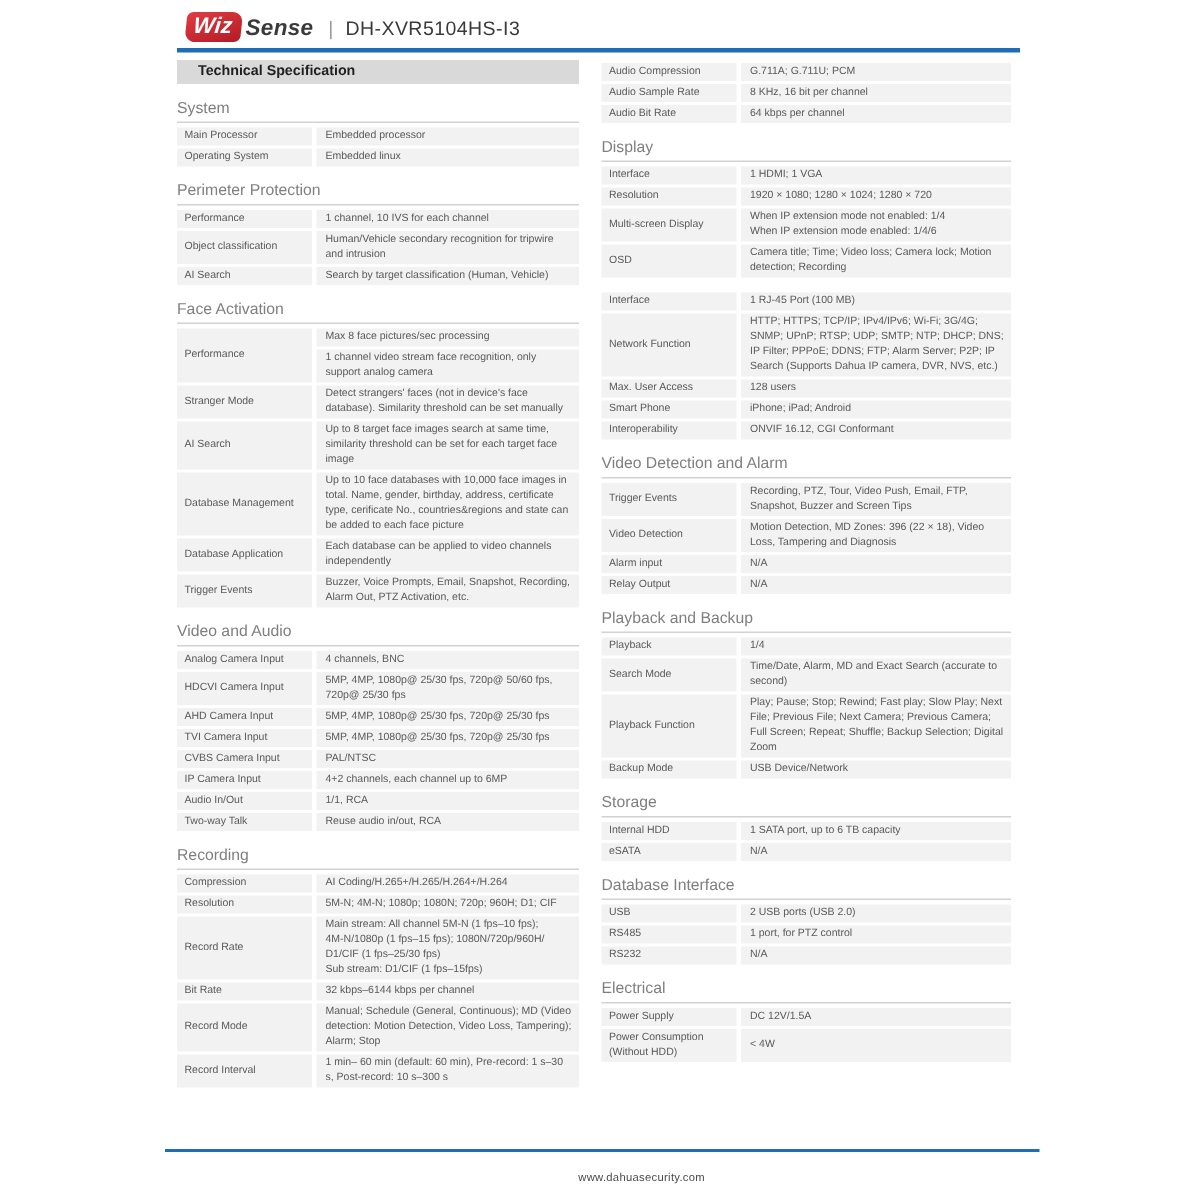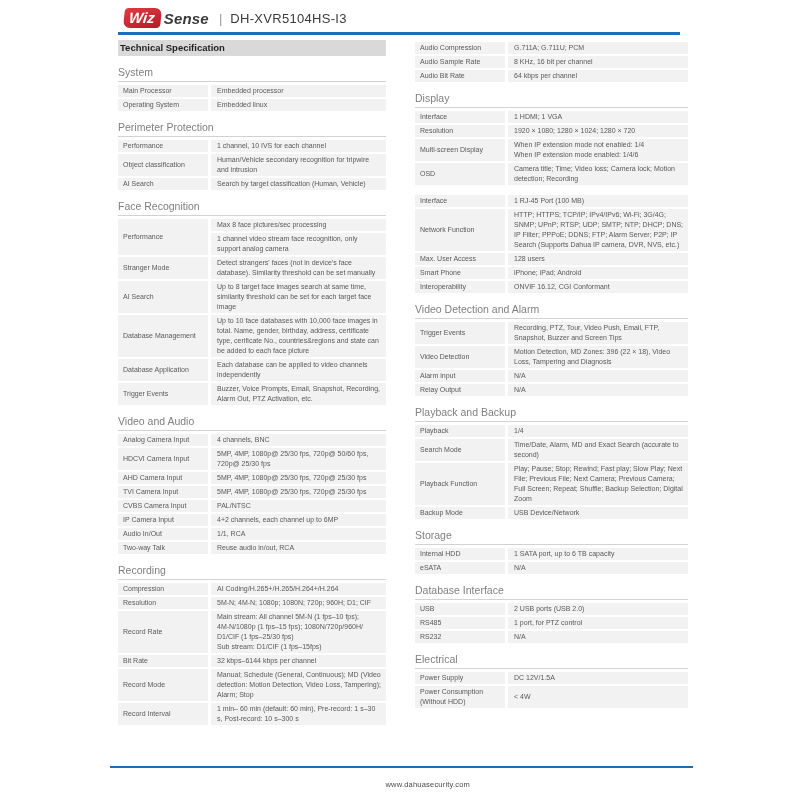--- a/index.html
+++ b/index.html
@@ -12,24 +12,24 @@
               font-weight:bold; font-style:italic; font-size:15px; line-height:15px;
               padding:2px 6px 3px 5px; border-radius:4px 7px 4px 7px; transform:skewX(-6deg); }
   .logo-sense { color:#3a3a3a; font-weight:bold; font-style:italic; font-size:15px; margin-left:3px; letter-spacing:0.2px; }
   .brand-divider { color:#9a9a9a; font-size:13px; margin:0 8px 0 10px; font-weight:300; }
   .model-name { color:#3a3a3a; font-size:13px; letter-spacing:0.3px; }
   .header-rule { position:absolute; left:118px; top:32px; width:562px; height:3px; background:#1f6eb5; }
 
   
   .col { position:absolute; top:40px; }
   .col-left { left:118px; width:268px; }
-  .col-right { left:415px; width:273px; }
+  .col-right { left:401px; width:273px; }
 
   .spec-bar { background:#d9d9d9; color:#1f1f1f; font-weight:bold; font-size:9.5px;
-              height:16px; line-height:16px; padding-left:2px; }
+              height:16px; line-height:16px; padding-left:14px; }
 
   .spec-section { margin-top:10px; }
   .col-right .spec-section:first-child { margin-top:2px; }
   .section-heading { font-weight:400; color:#7f7f7f; font-size:10.5px; line-height:12px;
                      padding-bottom:3px; border-bottom:1px solid #d2d2d2; margin-bottom:3px; }
 
   .spec-row { display:flex; gap:3px; margin-bottom:2px; }
   .spec-label { flex:0 0 90px; background:#f2f2f2; color:#595959; font-size:7px; line-height:10px;
                 padding:1px 3px 1px 5px; display:flex; align-items:center; }
   .spec-values { flex:1; display:flex; flex-direction:column; gap:2px; }
@@ -87,21 +87,21 @@
             </div>
           </div>
           <div class="spec-row">
             <div class="spec-label">AI Search</div>
             <div class="spec-values">
               <div class="spec-value">Search by target classification (Human, Vehicle)</div>
             </div>
           </div>
         </section>
         <section class="spec-section">
-          <h2 class="section-heading">Face Recognition</h2>
+          <h2 class="section-heading">Face Activation</h2>
           <div class="spec-row">
             <div class="spec-label">Performance</div>
             <div class="spec-values">
               <div class="spec-value">Max 8 face pictures/sec processing</div>
               <div class="spec-value">1 channel video stream face recognition, only support analog camera</div>
             </div>
           </div>
           <div class="spec-row">
             <div class="spec-label">Stranger Mode</div>
             <div class="spec-values">

